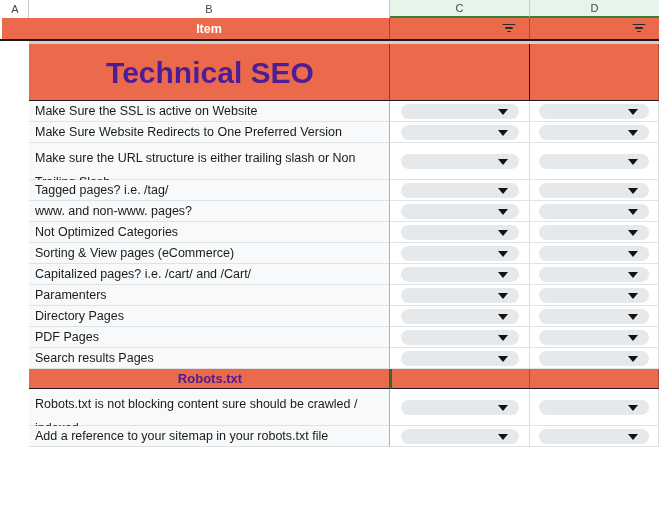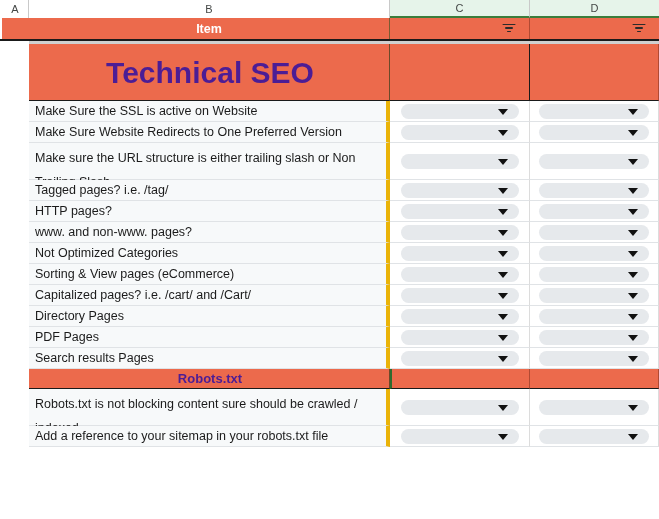--- a/index.html
+++ b/index.html
@@ -86,21 +86,21 @@
   
   .row { display:flex; box-sizing:border-box; }
   .row .cA {
     width:29px; background:#ffffff;
     box-sizing:border-box;
     border-right:1px solid #ffffff;
     flex:none;
   }
   .row .cB {
     width:361px; flex:none; box-sizing:border-box;
-    border-right:4px solid #eab308;
+    border-right:1px solid #eab308;
     border-bottom:1px solid #e0e3e6;
     background:#f7f9fa;
     padding:2px 4px 2px 6px;
     font-size:12.5px; color:#1b1b1b;
     line-height:15px;
     display:flex; align-items:center;
   }
   .row .cC, .row .cD {
     flex:none; box-sizing:border-box;
     background:#ffffff;
@@ -251,34 +251,20 @@
             <span class="caret"></span>
           </div>
         </div>
       <div class="cD">
           <div class="chip">
             <span class="caret"></span>
           </div>
         </div>
     </div>
 
-    <div class="row" style="height:21px">
-      <div class="cA"></div>
-      <div class="cB">HTTP pages?</div>
-      <div class="cC">
-          <div class="chip">
-            <span class="caret"></span>
-          </div>
-        </div>
-      <div class="cD">
-          <div class="chip">
-            <span class="caret"></span>
-          </div>
-        </div>
-    </div>
 
     <div class="row" style="height:21px">
       <div class="cA"></div>
       <div class="cB">www. and non-www. pages?</div>
       <div class="cC">
           <div class="chip">
             <span class="caret"></span>
           </div>
         </div>
       <div class="cD">
@@ -327,20 +313,34 @@
             <span class="caret"></span>
           </div>
         </div>
       <div class="cD">
           <div class="chip">
             <span class="caret"></span>
           </div>
         </div>
     </div>
 
+    <div class="row" style="height:21px">
+      <div class="cA"></div>
+      <div class="cB">Paramenters</div>
+      <div class="cC">
+          <div class="chip">
+            <span class="caret"></span>
+          </div>
+        </div>
+      <div class="cD">
+          <div class="chip">
+            <span class="caret"></span>
+          </div>
+        </div>
+    </div>
 
     <div class="row" style="height:21px">
       <div class="cA"></div>
       <div class="cB">Directory Pages</div>
       <div class="cC">
           <div class="chip">
             <span class="caret"></span>
           </div>
         </div>
       <div class="cD">

